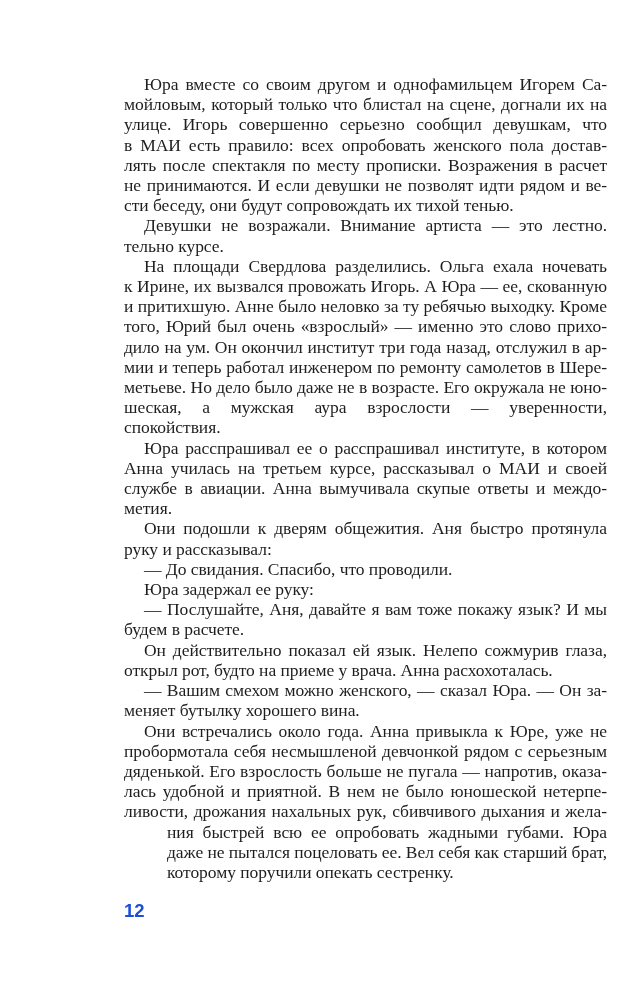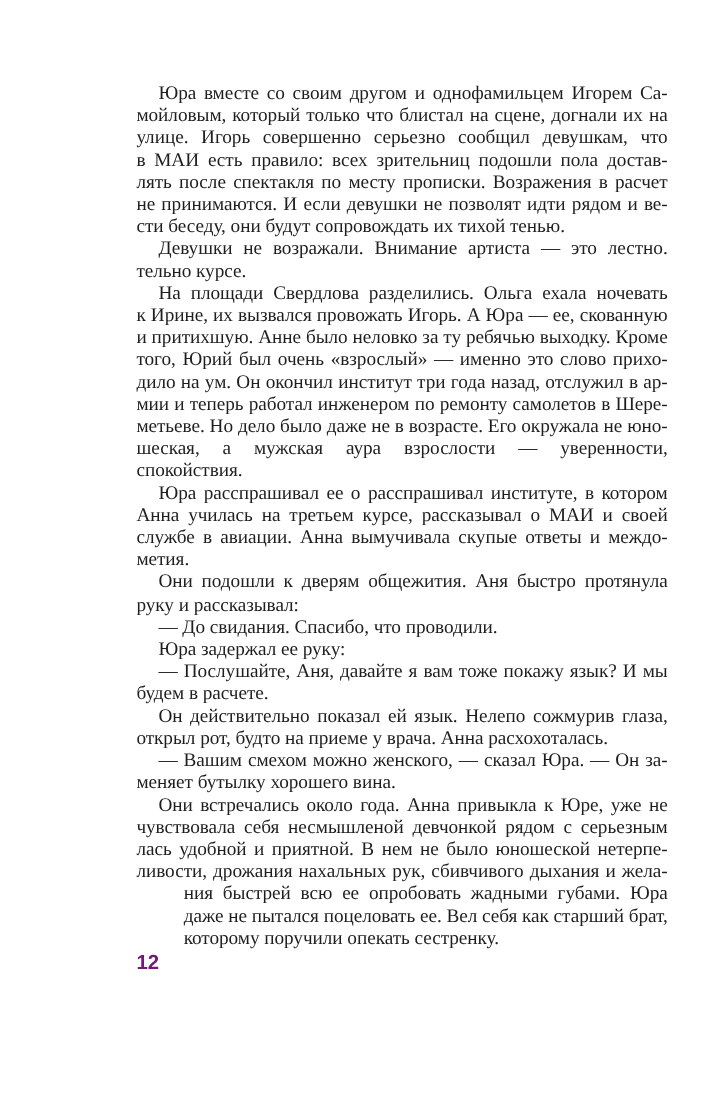--- a/index.html
+++ b/index.html
@@ -31,38 +31,38 @@
     text-align: justify;
     text-align-last: justify;
     white-space: normal;
   }
   .line.first { text-indent: 20px; }
   .line.final { text-align-last: left; }
   .line.shifted { margin-left: 43px; }
   .page-number {
     position: absolute;
     left: 95px;
-    top: 866px;
+    top: 902px;
     font-family: "Liberation Sans", sans-serif;
     font-weight: 700;
     font-size: 18.5px;
     line-height: 1;
-    color: #701a75;
+    color: #1d4ed8;
   }
 </style>
 </head>
 <body>
 
 <div class="screen">
   <div class="text-block" style="color: rgb(30, 30, 30);">
       <div class="para">
         <div class="line first">Юра вместе со своим другом и однофамильцем Игорем Са-</div>
         <div class="line">мойловым, который только что блистал на сцене, догнали их на</div>
         <div class="line">улице. Игорь совершенно серьезно сообщил девушкам, что</div>
-        <div class="line">в МАИ есть правило: всех зрительниц подошли пола достав-</div>
+        <div class="line">в МАИ есть правило: всех опробовать женского пола достав-</div>
         <div class="line">лять после спектакля по месту прописки. Возражения в расчет</div>
         <div class="line">не принимаются. И если девушки не позволят идти рядом и ве-</div>
         <div class="line final">сти беседу, они будут сопровождать их тихой тенью.</div>
       </div>
       <div class="para">
         <div class="line first">Девушки не возражали. Внимание артиста — это лестно.</div>
         <div class="line final">тельно курсе.</div>
       </div>
       <div class="para">
         <div class="line first">На площади Свердлова разделились. Ольга ехала ночевать</div>
@@ -97,21 +97,22 @@
       <div class="para">
         <div class="line first">Он действительно показал ей язык. Нелепо сожмурив глаза,</div>
         <div class="line final">открыл рот, будто на приеме у врача. Анна расхохоталась.</div>
       </div>
       <div class="para">
         <div class="line first">— Вашим смехом можно женского, — сказал Юра. — Он за-</div>
         <div class="line final">меняет бутылку хорошего вина.</div>
       </div>
       <div class="para">
         <div class="line first">Они встречались около года. Анна привыкла к Юре, уже не</div>
-        <div class="line">чувствовала себя несмышленой девчонкой рядом с серьезным</div>
+        <div class="line">пробормотала себя несмышленой девчонкой рядом с серьезным</div>
+        <div class="line">дяденькой. Его взрослость больше не пугала — напротив, оказа-</div>
         <div class="line">лась удобной и приятной. В нем не было юношеской нетерпе-</div>
         <div class="line">ливости, дрожания нахальных рук, сбивчивого дыхания и жела-</div>
         <div class="line shifted">ния быстрей всю ее опробовать жадными губами. Юра</div>
         <div class="line shifted">даже не пытался поцеловать ее. Вел себя как старший брат,</div>
         <div class="line final shifted">которому поручили опекать сестренку.</div>
       </div>
     </div>
   <div class="page-number">12</div>
 </div>
 

